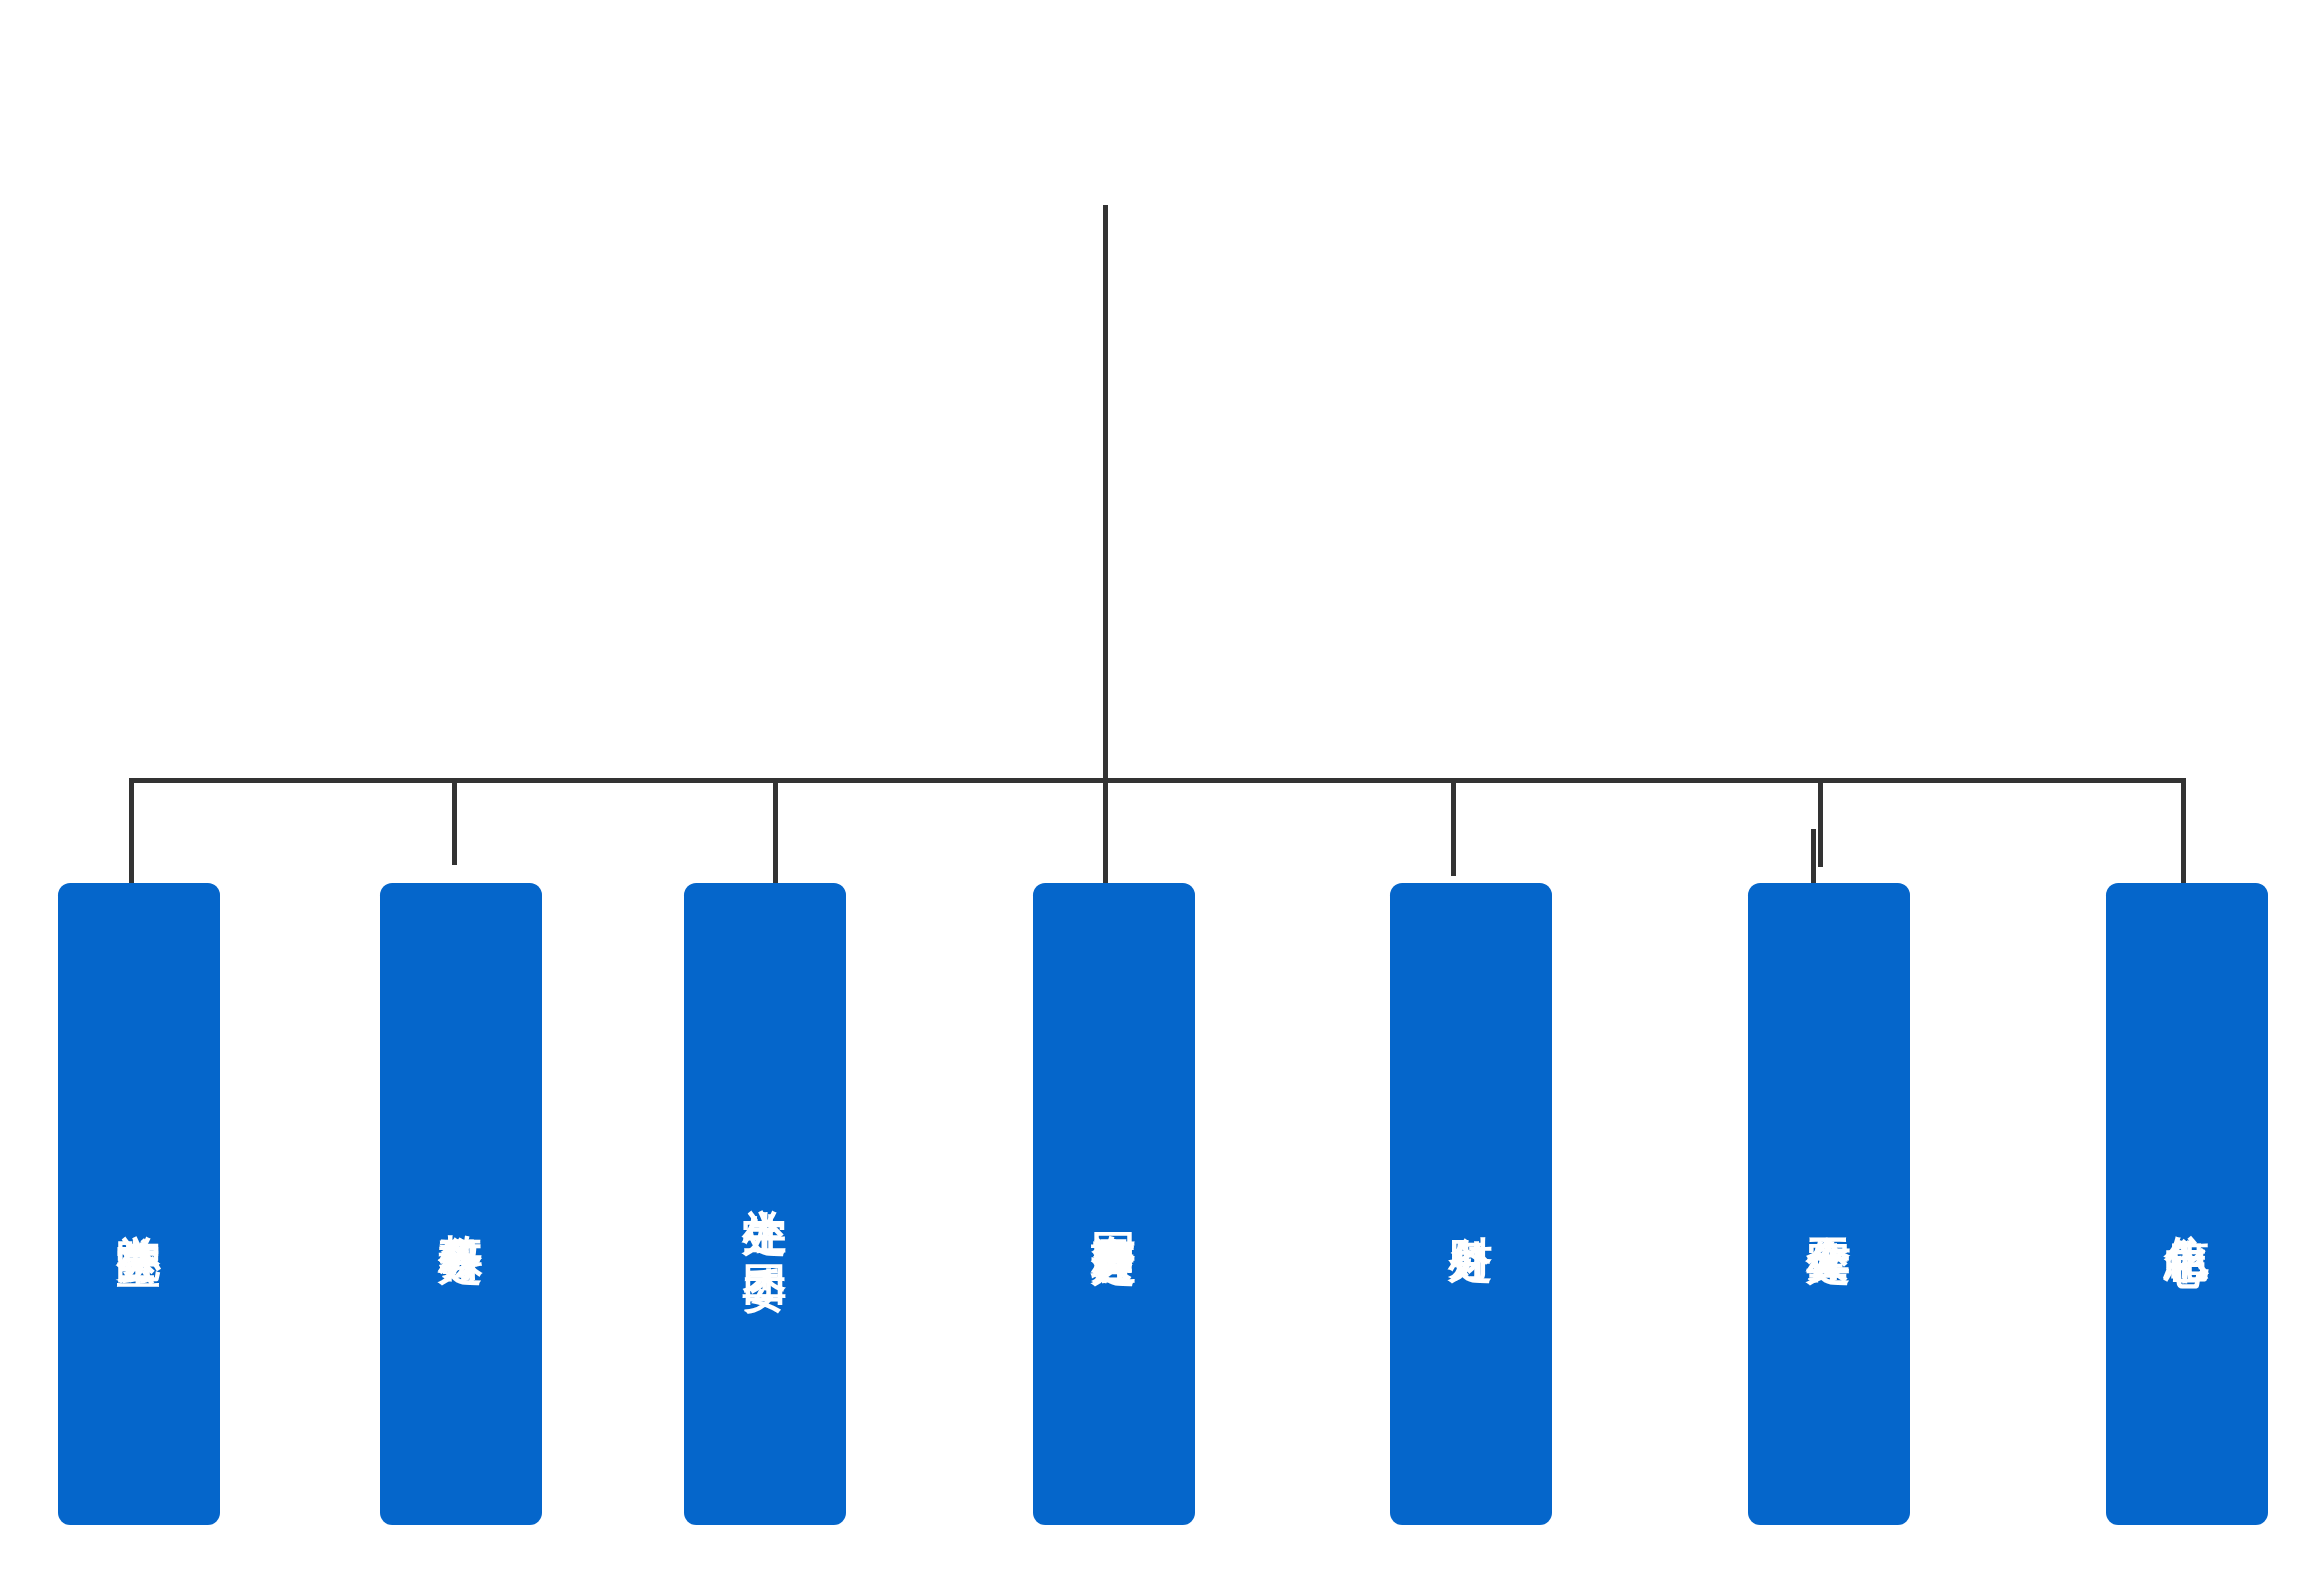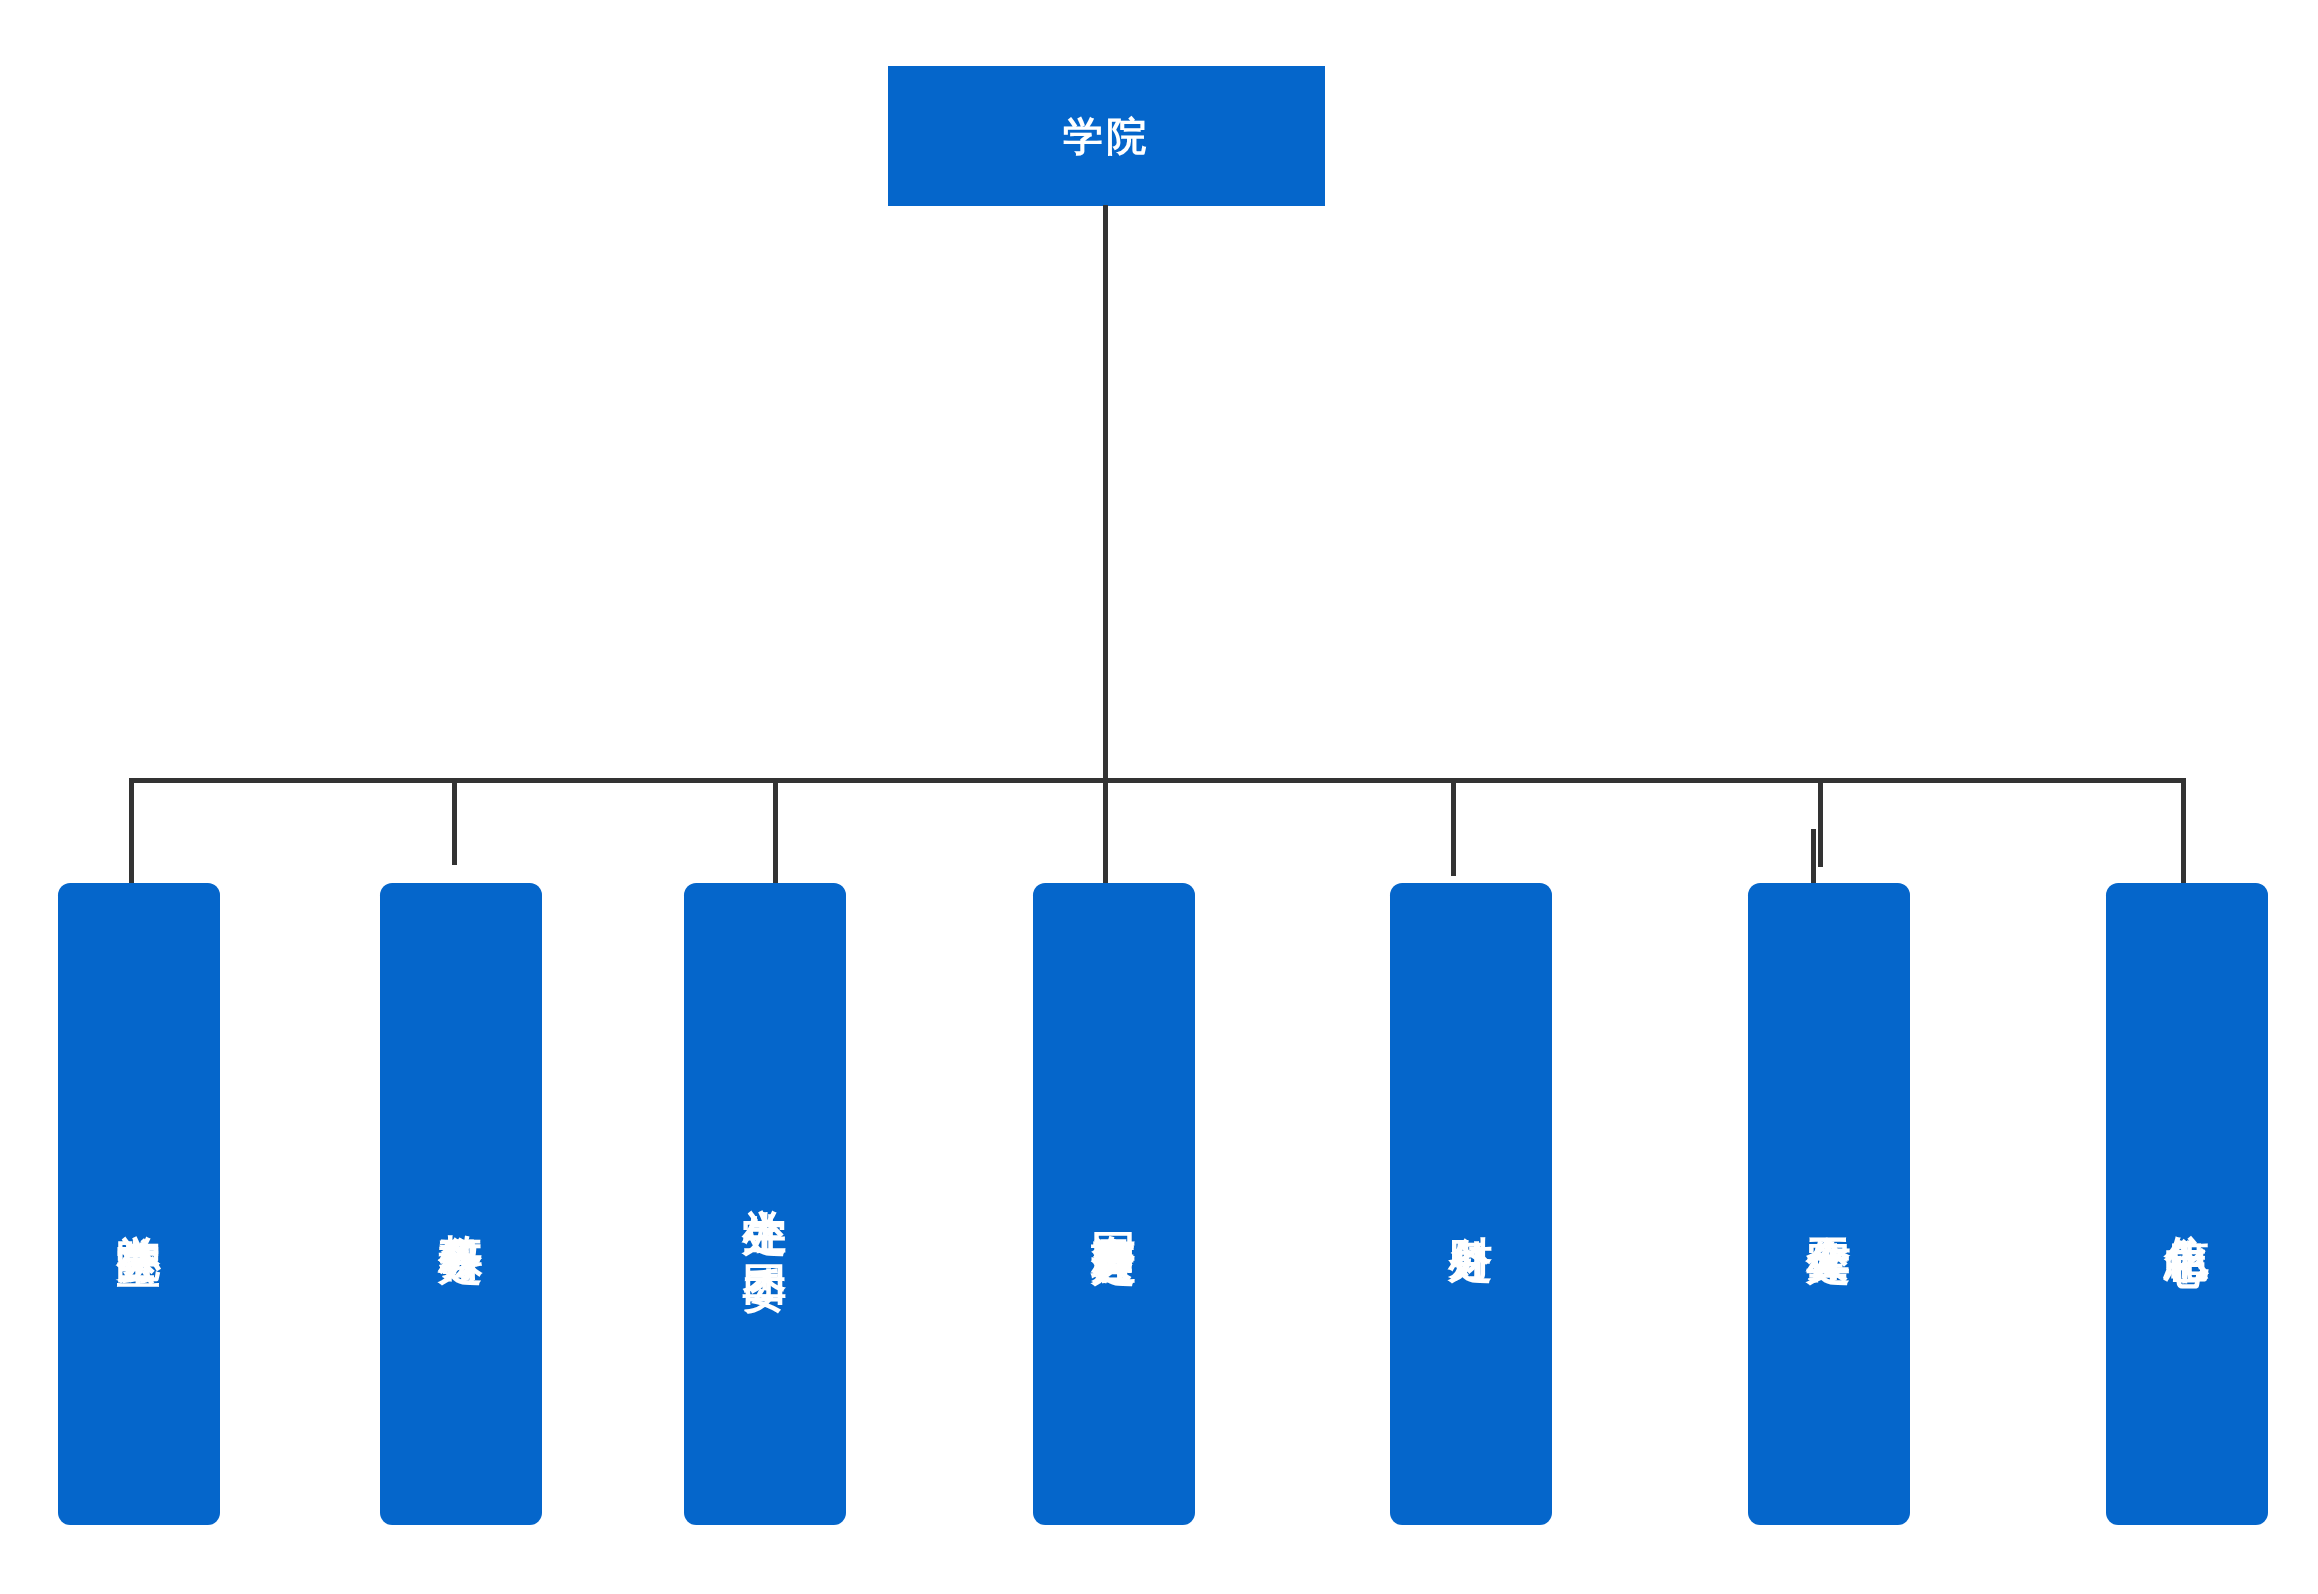--- a/index.html
+++ b/index.html
@@ -71,23 +71,20 @@
     letter-spacing: 1.7px;
     white-space: pre;
     text-shadow: 0 0 0.9px rgba(0,0,0,0.12);
   }
 </style>
 </head>
 <body>
 
 <div id="org-chart">
 
-  <div class="root-box">
-    <span class="root-label">学院</span>
-  </div>
 
   <div class="line v-line" style="left:1103px; top:205px; height:579px;"></div>
 
   <div class="line h-line" style="left:129px; top:778px; width:2057px;"></div>
 
   <div class="line v-line" style="left:129px; top:778px; height:107px;"></div>
   <div class="line v-line" style="left:452px; top:778px; height:87px;"></div>
   <div class="line v-line" style="left:773px; top:778px; height:105px;"></div>
   <div class="line v-line" style="left:1103px; top:778px; height:107px;"></div>
   <div class="line v-line" style="left:1451px; top:778px; height:98px;"></div>

